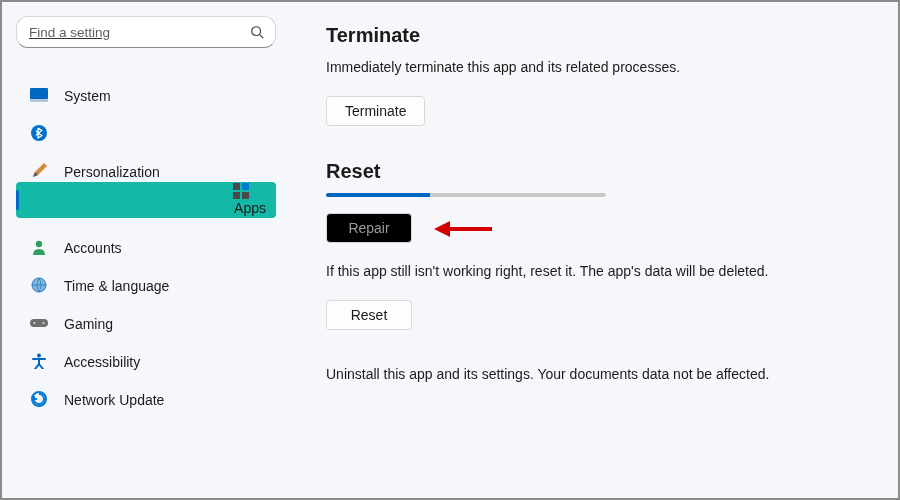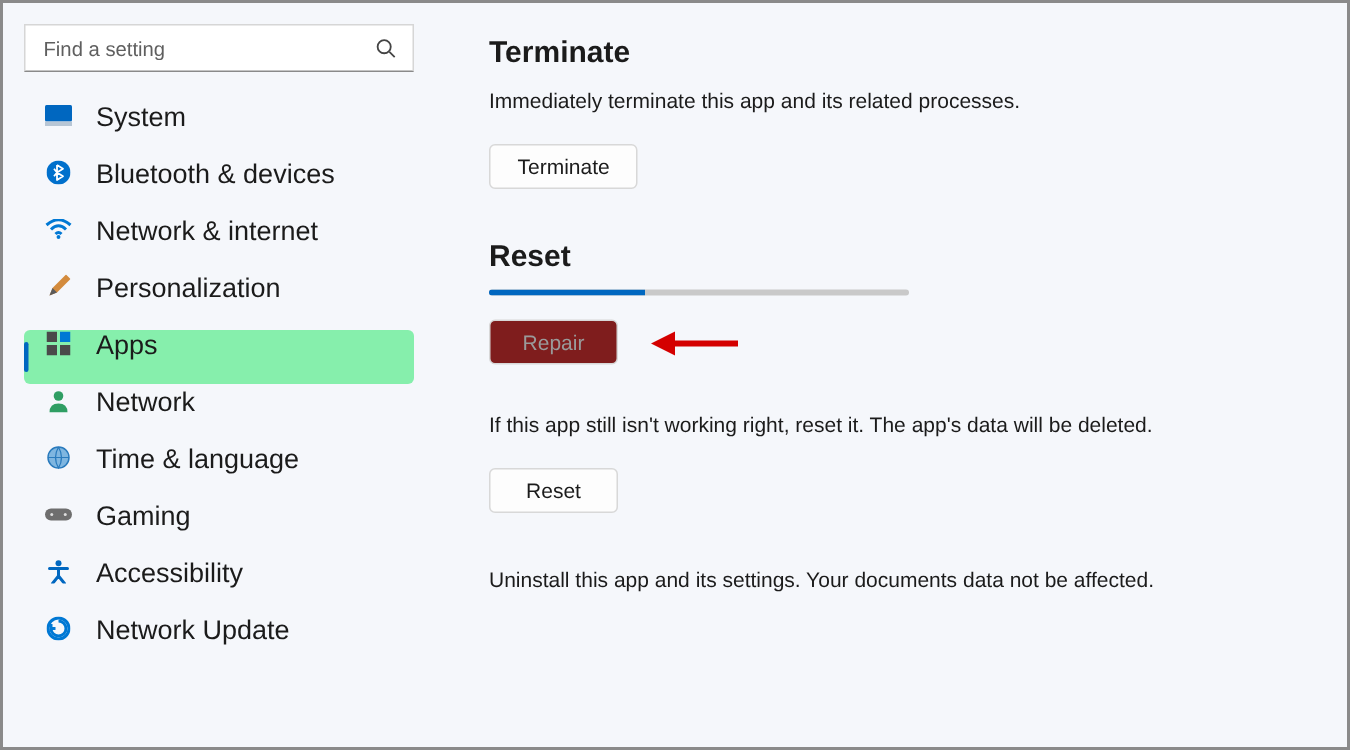--- a/index.html
+++ b/index.html
@@ -20,46 +20,47 @@
   .searchbox {
     position: relative;
     margin: 0 4px 20px 0;
   }
   .searchbox input {
     width: 100%;
     height: 32px;
     padding: 6px 34px 6px 12px;
     border: 1px solid #d6d6d6;
     border-bottom: 1px solid #8a8a8a;
-    border-radius: 0;
+    border-radius: 12px;
     background: #fff;
     font-size: 13.5px;
     color: #333;
     outline: none;
+    text-decoration: underline;
   }
   .searchbox input::placeholder { color: #5f5f5f; }
   .search-icon {
     position: absolute;
     right: 12px; top: 50%;
     transform: translateY(-50%);
     width: 14px; height: 14px;
     color: #444;
   }
   .nav { display: flex; flex-direction: column; gap: 2px; margin-right: 4px; }
   .nav-item {
-    display: flex; align-items: flex-start;
+    display: flex; align-items: flex-end;
     height: 36px;
     padding: 0 10px 0 14px;
     border-radius: 4px;
     cursor: pointer;
-    font-size: 18px;
+    font-size: 14px;
     color: #1b1b1b;
     position: relative;
   }
-  .nav-item.active { background: #86efac; }
+  .nav-item.active { background: #14b8a6; flex-direction: column; }
   .nav-item.active::before {
     content: "";
     position: absolute;
     left: 0; top: 8px; bottom: 8px;
     width: 3px;
     background: #0067c0;
     border-radius: 2px;
   }
   .nav-icon {
     width: 18px; height: 18px;
@@ -94,21 +95,21 @@
     border: 1px solid #d8d8d8;
     border-radius: 4px;
     font-size: 14px;
     color: #1b1b1b;
     cursor: pointer;
     text-align: center;
   }
   .btn.disabled {
     color: #9a9a9a;
     cursor: default;
-    background: #7f1d1d;
+    background: #000000;
   }
   .section-gap { height: 34px; }
   .progress {
     width: 280px; height: 4px;
     background: #c9c9c9;
     border-radius: 2px;
     overflow: hidden;
     margin: 4px 0 16px 0;
   }
   .progress-fill {
@@ -149,34 +150,22 @@
       <span>System</span>
     </div>
 
     <div class="nav-item">
       <span class="nav-icon">
         <svg width="16" height="16" viewBox="0 0 16 16">
             <circle cx="8" cy="8" r="8" fill="#0070cc"></circle>
             <path d="M7 3 L11 5.5 L7 8 L11 10.5 L7 13 V3 M5 5.5 L7 8 M5 10.5 L7 8" stroke="#fff" stroke-width="1.2" fill="none" stroke-linejoin="round"></path>
           </svg>
       </span>
-      <span>Bluetooth &amp; devices</span>
-    </div>
-
-    <div class="nav-item">
-      <span class="nav-icon">
-        <svg width="18" height="14" viewBox="0 0 18 14">
-            <path d="M1 4 Q9 -3 17 4" stroke="#0078d4" stroke-width="2" fill="none"></path>
-            <path d="M4 7 Q9 2 14 7" stroke="#0078d4" stroke-width="2" fill="none"></path>
-            <path d="M7 10 Q9 8 11 10" stroke="#0078d4" stroke-width="2" fill="none"></path>
-            <circle cx="9" cy="12" r="1.3" fill="#0078d4"></circle>
-          </svg>
-      </span>
-      <span>Network &amp; internet</span>
-    </div>
+    </div>
+
 
     <div class="nav-item">
       <span class="nav-icon">
         <svg width="16" height="16" viewBox="0 0 16 16">
             <path d="M2 14 L4 9 L13 0 L16 3 L7 12 Z" fill="#d38b3d"></path>
             <path d="M2 14 L4 9 L7 12 Z" fill="#5b5b5b"></path>
           </svg>
       </span>
       <span>Personalization</span>
     </div>
@@ -193,21 +182,21 @@
       <span>Apps</span>
     </div>
 
     <div class="nav-item">
       <span class="nav-icon">
         <svg width="16" height="16" viewBox="0 0 16 16">
             <circle cx="8" cy="5" r="3.2" fill="#2f9e63"></circle>
             <path d="M2 16 Q2 10 8 10 Q14 10 14 16 Z" fill="#2f9e63"></path>
           </svg>
       </span>
-      <span>Network</span>
+      <span>Accounts</span>
     </div>
 
     <div class="nav-item">
       <span class="nav-icon">
         <svg width="16" height="16" viewBox="0 0 16 16">
             <circle cx="8" cy="8" r="7" fill="#7fb6e0" stroke="#2a7bbd" stroke-width="1"></circle>
             <path d="M8 1 Q12 8 8 15 Q4 8 8 1" fill="none" stroke="#2a7bbd" stroke-width="0.8"></path>
             <line x1="1" y1="8" x2="15" y2="8" stroke="#2a7bbd" stroke-width="0.8"></line>
           </svg>
       </span>
@@ -267,21 +256,21 @@
     </div>
     <div>
       <button class="btn disabled">Repair</button>
       <span class="arrow">
         <svg width="58" height="22" viewBox="0 0 58 22">
           <line x1="58" y1="11" x2="14" y2="11" stroke="#d40000" stroke-width="4"></line>
           <polygon points="0,11 16,3 16,19" fill="#d40000"></polygon>
         </svg>
       </span>
     </div>
-    <div class="section-desc" style="margin-top:30px;">If this app still isn't working right, reset it. The app's data will be deleted.</div>
+    <div class="section-desc" style="margin-top:18px;">If this app still isn't working right, reset it. The app's data will be deleted.</div>
     <button class="btn">Reset</button>
   </div>
 
   <div class="section-gap"></div>
 
   <div>
     <div class="section-desc">Uninstall this app and its settings. Your documents data not be affected.</div>
   </div>
 
 </div>

